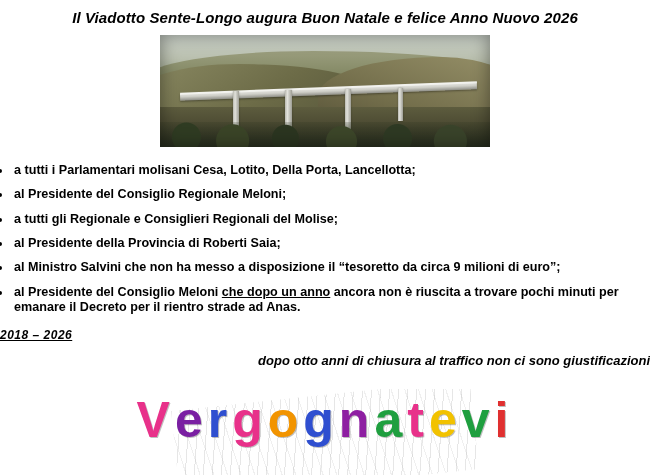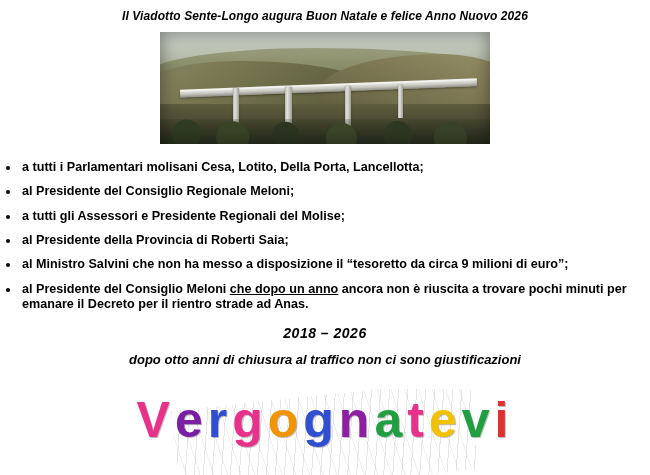--- a/index.html
+++ b/index.html
@@ -17,21 +17,21 @@
   .page {
     width: 650px;
     height: 475px;
     position: relative;
     box-sizing: border-box;
   }
   .headline {
     text-align: center;
     font-weight: bold;
     font-style: italic;
-    font-size: 12px;
+    font-size: 15px;
     color: #000000;
     padding-top: 9px;
     letter-spacing: 0.1px;
   }
   .photo-wrap {
     display: flex;
     justify-content: center;
     margin-top: 9px;
   }
   .photo {
@@ -108,42 +108,43 @@
     background: #f2f2ee;
     transform: rotate(-2.2deg);
   }
   .photo-vignette {
     position: absolute; inset: 0;
     box-shadow: inset 0 0 18px rgba(0,0,0,0.45);
   }
   ul.claims {
     list-style: disc;
     margin: 16px 0 0 0;
-    padding-left: 20px;
+    padding-left: 12px;
     font-size: 12.6px;
     font-weight: bold;
     color: #000;
   }
   ul.claims li {
     margin-bottom: 9px;
     line-height: 1.22;
     padding-left: 2px;
   }
   ul.claims li:last-child { margin-bottom: 12px; }
   .underline { text-decoration: underline; }
   .years {
-    text-align: center;
+    text-align: left;
     font-weight: bold;
     font-style: italic;
-    font-size: 14px;
+    font-size: 12px;
     margin-top: 12px;
     letter-spacing: 0.5px;
+    text-decoration: underline;
   }
   .closing {
-    text-align: center;
+    text-align: right;
     font-weight: bold;
     font-style: italic;
     font-size: 13px;
     margin-top: 11px;
   }
   .wordart-wrap {
     position: absolute;
     left: 0;
     right: 0;
     bottom: 0;
@@ -201,21 +202,21 @@
       <div class="pier p3"></div>
       <div class="pier p4"></div>
       <div class="tree-band"></div>
       <div class="photo-vignette"></div>
     </div>
   </div>
 
   <ul class="claims">
     <li><span>a tutti i Parlamentari molisani Cesa, Lotito, Della Porta, Lancellotta;</span></li>
     <li><span>al Presidente del Consiglio Regionale Meloni;</span></li>
-    <li><span>a tutti gli Assessori e Presidente Regionali del Molise;</span></li>
+    <li><span>a tutti gli Regionale e Consiglieri Regionali del Molise;</span></li>
     <li><span>al Presidente della Provincia di Roberti Saia;</span></li>
     <li><span>al Ministro Salvini che non ha messo a disposizione il “tesoretto da circa 9 milioni di euro”;</span></li>
     <li>
       <span>al Presidente del Consiglio Meloni </span><span class="underline">che dopo un anno</span><span> ancora non è riuscita  a trovare pochi minuti per emanare il Decreto per il rientro strade ad Anas.</span>
     </li>
   </ul>
 
   <div class="years">2018 – 2026</div>
 
   <div class="closing">dopo otto anni di chiusura al traffico non ci sono giustificazioni</div>

